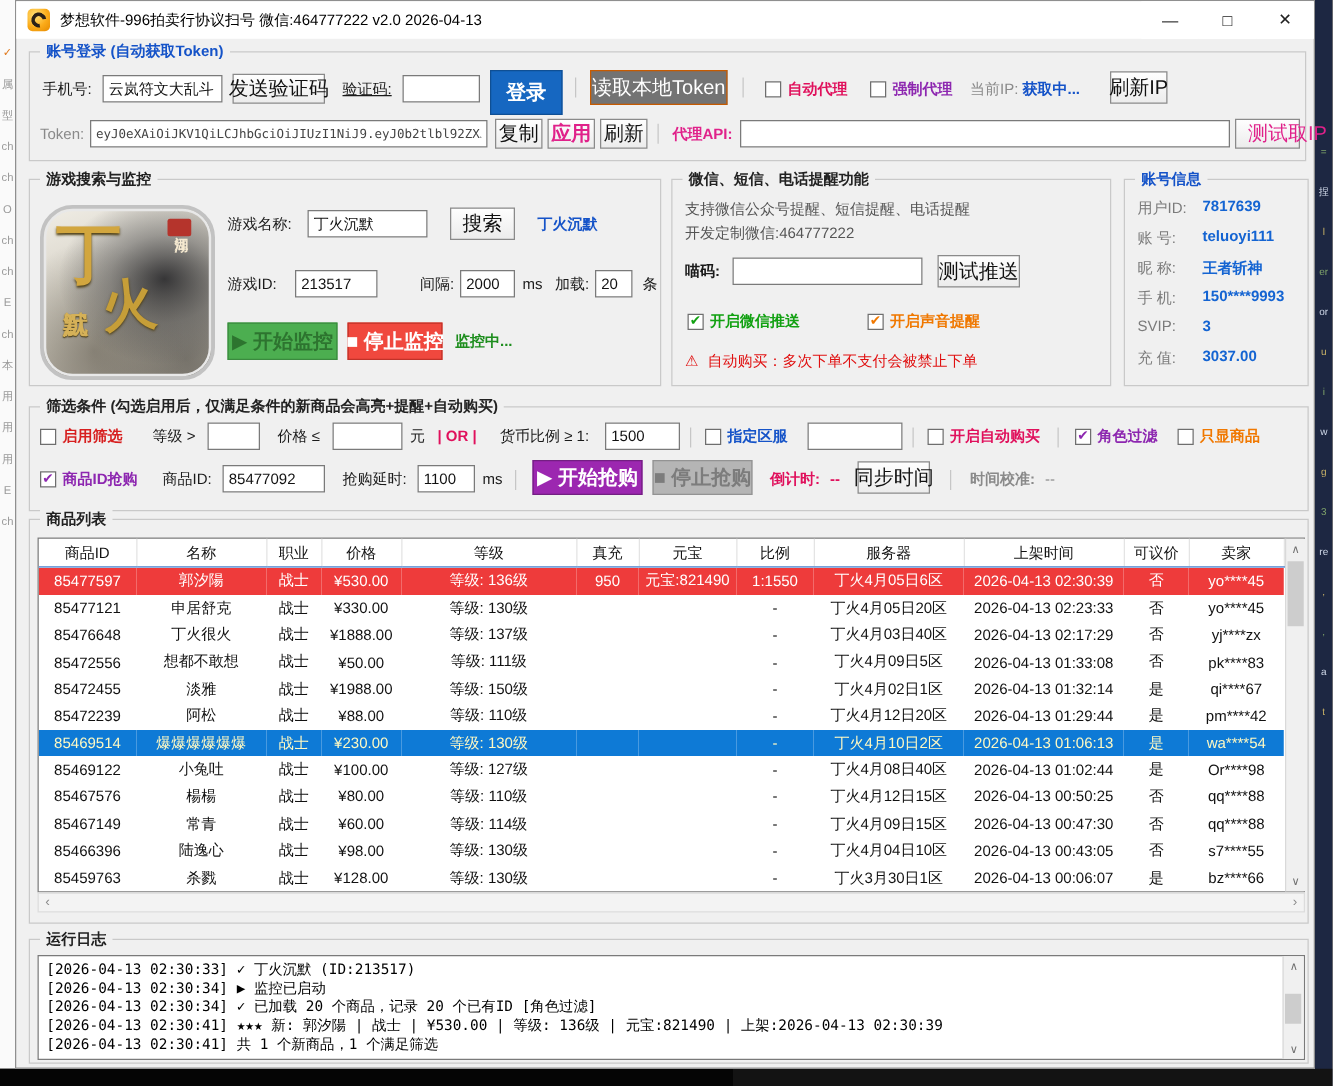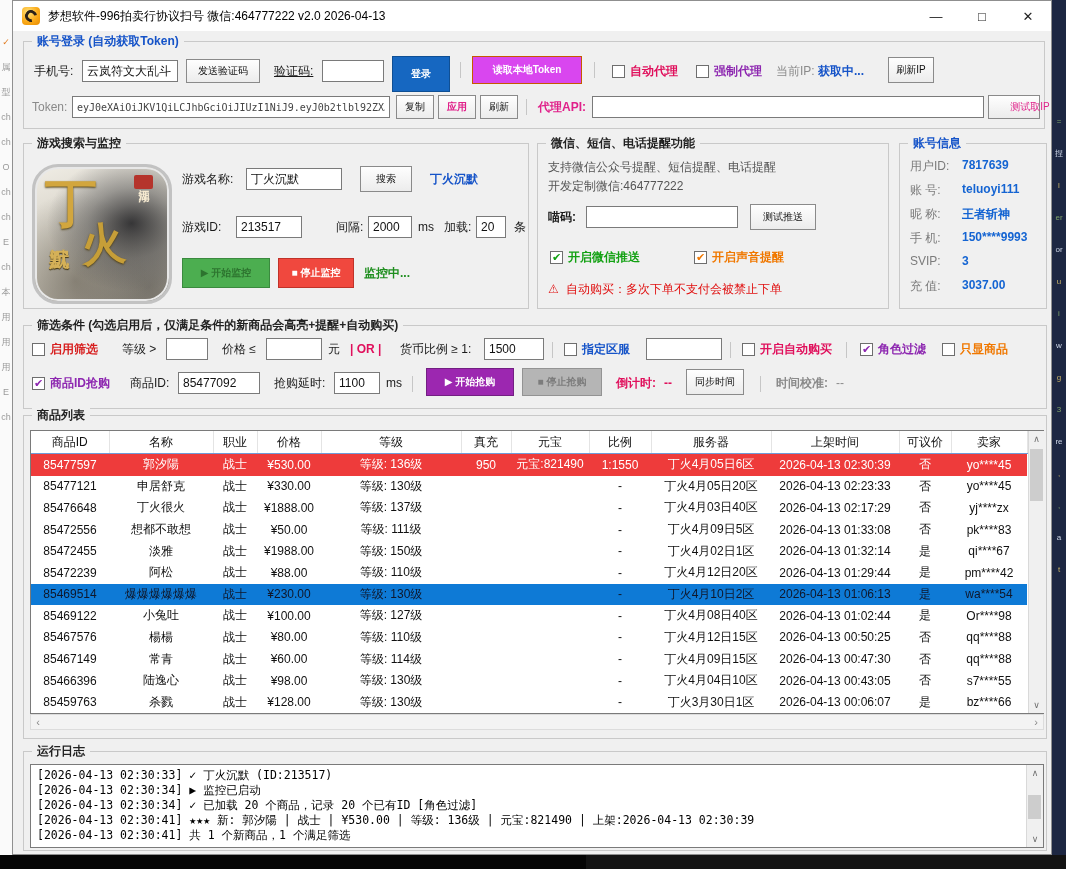--- a/index.html
+++ b/index.html
@@ -47,24 +47,24 @@
   .c-red{color:#d71f1f;font-weight:bold;}
   .c-pink{color:#e0218a;font-weight:bold;}
   .c-crimson{color:#e0105c;font-weight:bold;}
   .c-purple{color:#8d27b0;font-weight:bold;}
   .c-orange{color:#f07800;font-weight:bold;}
   .c-green{color:#12a112;font-weight:bold;}
   .c-darkgreen{color:#1e8e1e;font-weight:bold;}
   .inp{position:absolute;border:1px solid #7a7a7a;background:#fff;height:22px;box-sizing:border-box;
     font-family:"Liberation Sans",sans-serif;font-size:12px;padding:0 4px;color:#111;}
   .btn{position:absolute;border:1px solid #8a8a8a;background:linear-gradient(#fefefe,#ececec);
-    display:flex;align-items:center;justify-content:center;font-size:10px;color:#111;
+    display:flex;align-items:center;justify-content:center;font-size:16px;color:#111;
     box-sizing:border-box;white-space:nowrap;cursor:default;}
   .btn-blue{background:#1667c1;border-color:#0f4f94;color:#fff;font-weight:bold;}
-  .btn-orange{background:#d946ef;border-color:#c65a00;color:#fff;font-weight:bold;}
+  .btn-orange{background:#737373;border-color:#c65a00;color:#fff;font-weight:normal;}
   .btn-green{background:#4cae50;border-color:#3a8a3e;color:rgba(20,70,20,.55);font-weight:bold;}
   .btn-red{background:#f0483e;border-color:#c03229;color:#fff;font-weight:bold;}
   .btn-purple{background:#9c27b0;border-color:#76208557;color:#fff;font-weight:bold;border-color:#731f82;}
   .btn-gray{background:#b5b5b5;border-color:#939393;color:#7c7c7c;font-weight:bold;}
   .vsep{position:absolute;width:1px;height:16px;background:#c6c6c6;}
   
   .cb{position:absolute;display:inline-flex;align-items:center;gap:5px;height:22px;}
   .cb-box{width:13px;height:13px;background:#fff;border:1px solid #6e6e6e;display:flex;
     align-items:center;justify-content:center;font-size:11px;line-height:1;box-sizing:border-box;flex:0 0 auto;}
   .cb .cb-lbl{font-weight:bold;white-space:nowrap;}
@@ -95,21 +95,21 @@
   
   .table-frame{position:absolute;left:6px;top:14px;width:1014px;height:284px;border:1px solid #7a7a7a;
     background:#fff;box-sizing:border-box;display:flex;}
   table{border-collapse:collapse;table-layout:fixed;width:996px;flex:0 0 auto;}
   th{height:22px;font-weight:normal;font-size:12px;color:#111;background:#fff;
     border-right:1px solid #e4e4e4;border-bottom:1px solid #6f9bd8;padding:0;white-space:nowrap;overflow:hidden;}
   td{height:20px;font-size:12px;text-align:center;padding:0;white-space:nowrap;overflow:hidden;color:#111;}
   tr.sel-red{background:#ee3b3b;}
   tr.sel-red td{color:#fff;}
   tr.sel-blue{background:#0e7ad6;}
-  tr.sel-blue td{color:#0f172a;}
+  tr.sel-blue td{color:#fef9c3;}
   .vscroll{width:16px;background:#f0f0f0;border-left:1px solid #d9d9d9;position:relative;flex:0 0 auto;}
   .vscroll .arrow{position:absolute;left:0;width:16px;height:16px;display:flex;align-items:center;
     justify-content:center;color:#6f6f6f;font-size:9px;}
   .vscroll .arrow.up{top:0;}
   .vscroll .arrow.down{bottom:0;}
   .vscroll .thumb{position:absolute;left:1px;width:13px;background:#cdcdcd;}
   .hscroll{position:absolute;left:6px;top:298px;width:1014px;height:16px;background:#f3f3f3;
     border:1px solid #dcdcdc;box-sizing:border-box;}
   .hscroll .arrow{position:absolute;top:0;height:14px;width:14px;display:flex;align-items:center;
     justify-content:center;color:#8a8a8a;font-size:11px;}

